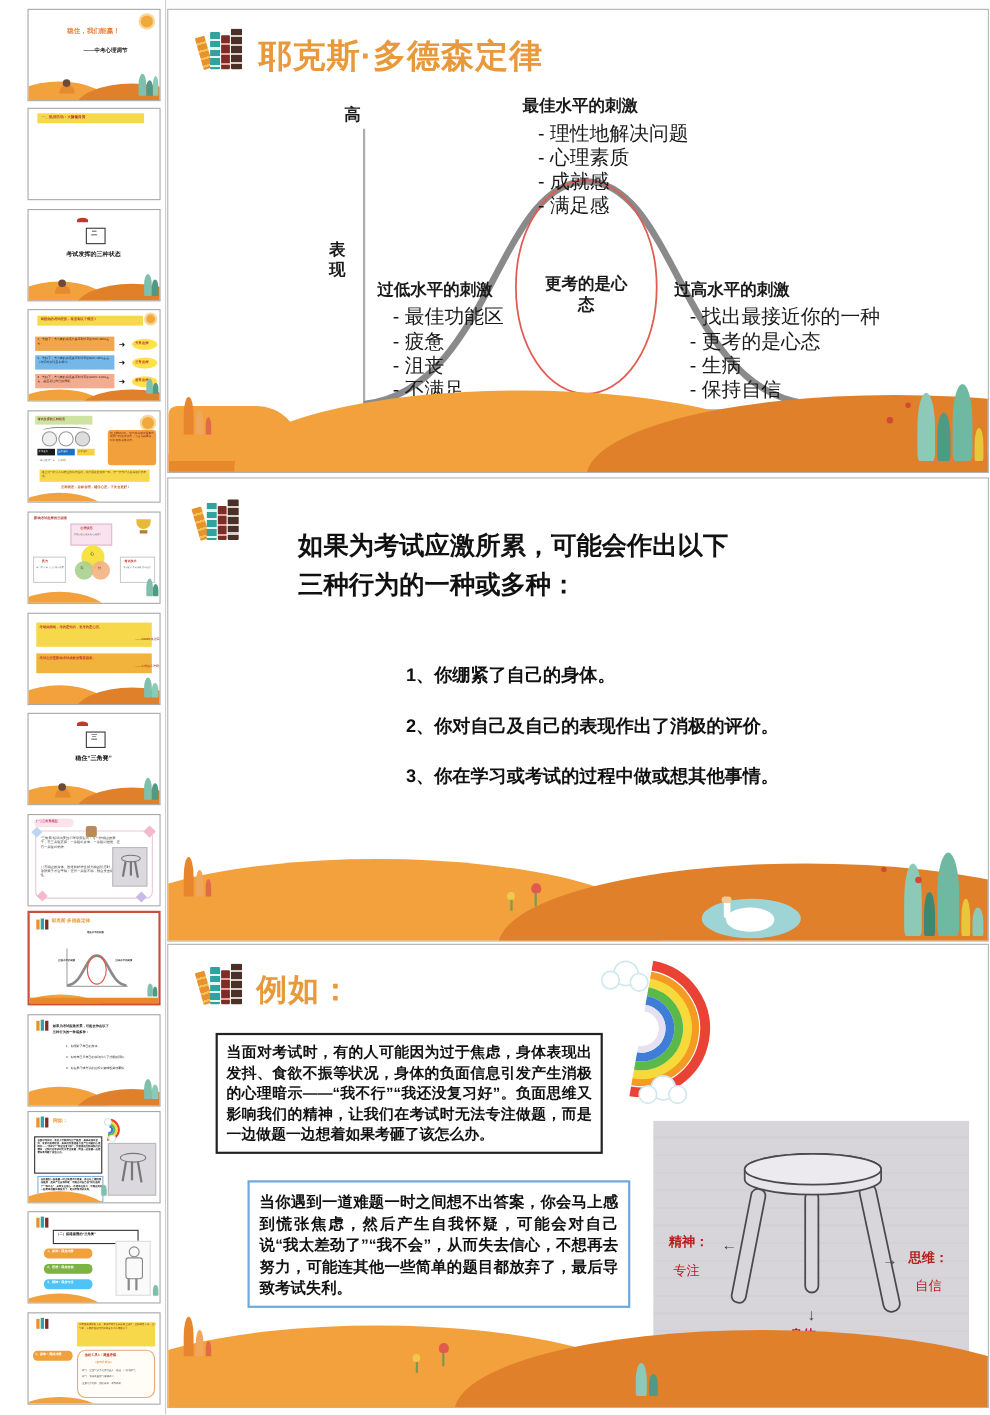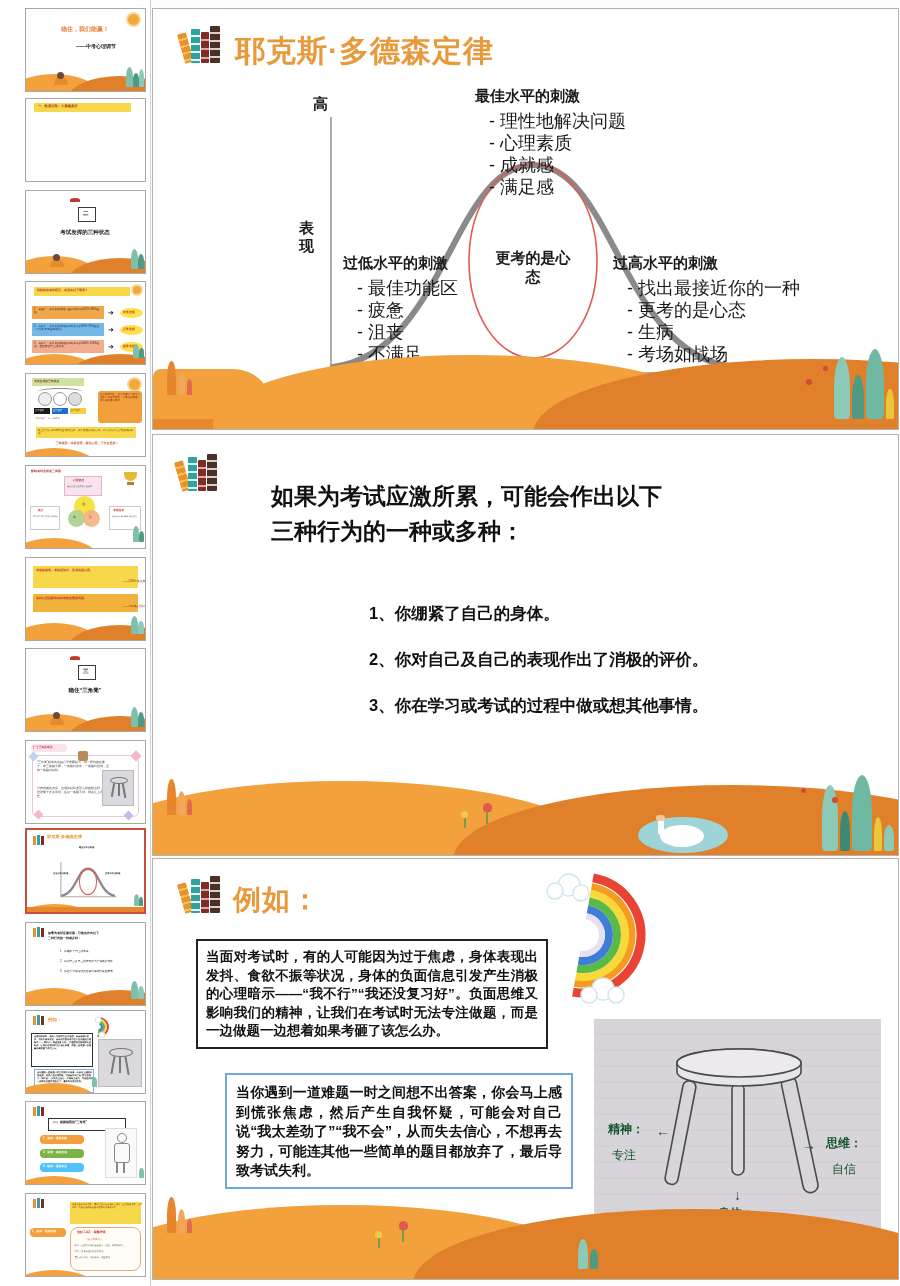--- a/index.html
+++ b/index.html
@@ -46,21 +46,21 @@
   .plantL i{display:inline-block;vertical-align:bottom;border-radius:50% 50% 0 0;margin-right:2px;}
   .flw{position:absolute;}
   .flw .stem{position:absolute;left:3px;top:7px;width:1.5px;height:14px;background:#7a9a4e;}
   .flw .bud{position:absolute;width:9px;height:9px;border-radius:50% 50% 40% 40%;}
   .swan{position:absolute;}
   
   .tbox{position:absolute;background:#fff;box-sizing:border-box;font-weight:bold;color:#111;text-align:justify;}
   
   .figure{position:absolute;background:#d8d5da;overflow:hidden;}
   .figure .paper{position:absolute;inset:0;background:repeating-linear-gradient(#d8d5da 0 14px,#cfccd2 14px 16px);opacity:.5;}
-  .plabel{position:absolute;color:#14532d;font-weight:bold;font-size:12px;}
+  .plabel{position:absolute;color:#b91c1c;font-weight:bold;font-size:12px;}
   .parrow{position:absolute;color:#3f3f3f;font-size:14px;font-weight:bold;}
 </style>
 </head>
 <body>
 
 <div class="app">
 
   <div class="sidebar">
 
     <div class="thumb" style="top:8px">
@@ -410,21 +410,21 @@
         <div class="bi">疲惫</div>
         <div class="bi">沮丧</div>
         <div class="bi">不满足</div>
       </div>
 
       <div class="blk" style="left:460px;top:245px">
         <div class="bh">过高水平的刺激</div>
         <div class="bi">找出最接近你的一种</div>
         <div class="bi">更考的是心态</div>
         <div class="bi">生病</div>
-        <div class="bi">考场如战场</div>
+        <div class="bi">保持自信</div>
       </div>
 
       <div class="decor">
         <span class="band"></span>
         <span style="position:absolute;left:0;bottom:10px;width:120px;height:50px;background:#F2A13C;border-radius:8px 40px 0 0"></span>
         <span class="hill1" style="left:60px"></span>
           <span class="hill2" style="left:380px"></span>
         <span class="plantL"><i style="width:9px;height:34px;background:#E8862D"></i><i style="width:7px;height:22px;background:#F0A75C"></i><i style="width:5px;height:16px;background:#E06A4A"></i></span>
         <span class="plantsR"><i style="width:16px;height:62px;background:#8CC9B6"></i><i style="width:12px;height:44px;background:#4F9A84"></i><i style="width:18px;height:70px;background:#6FB9A2"></i><i style="width:8px;height:30px;background:#E8C83A"></i></span>
         <span style="position:absolute;right:86px;bottom:44px;width:6px;height:6px;border-radius:50%;background:#D04A35"></span>

